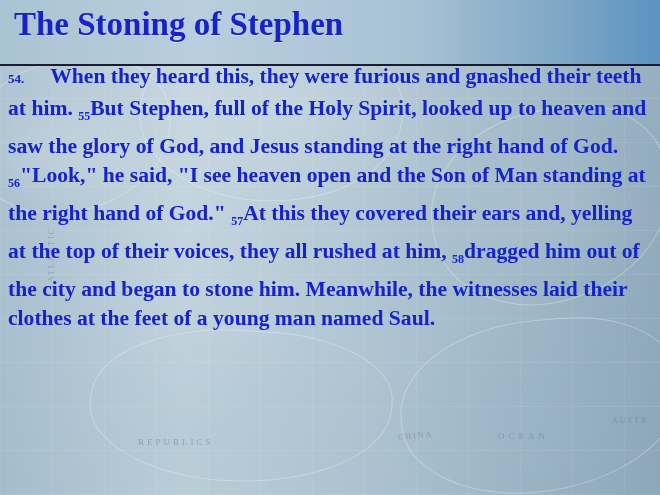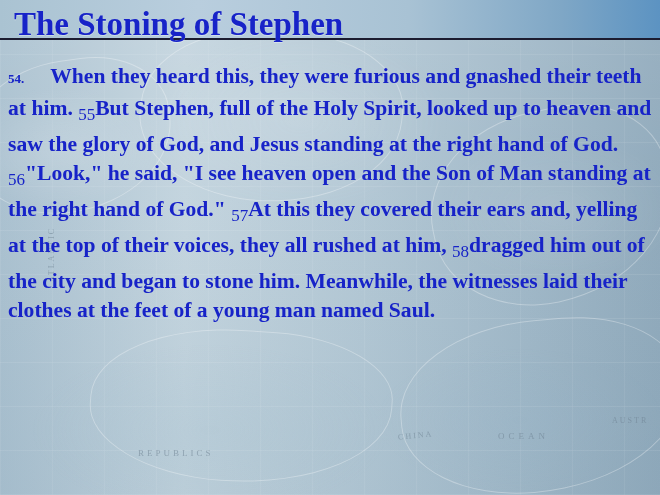--- a/index.html
+++ b/index.html
@@ -51,33 +51,33 @@
 
   .map-label {
     position: absolute;
     color: rgba(110,130,145,0.55);
     font-family: "Liberation Serif", serif;
     font-size: 9px;
     letter-spacing: 3px;
     text-transform: uppercase;
     white-space: nowrap;
   }
-  .ml1 { left: 138px; top: 448px; }
+  .ml1 { left: 138px; top: 437px; }
   .ml2 { left: 398px; top: 431px; font-size: 8px; letter-spacing: 2px; transform: rotate(-6deg); }
   .ml3 { left: 498px; top: 431px; letter-spacing: 4px; text-align: center; }
   .ml4 { left: 612px; top: 416px; font-size: 8px; letter-spacing: 2px; }
   .ml5 { left: 24px;  top: 250px; font-size: 8px; letter-spacing: 2px; transform: rotate(-90deg); }
 
   
   #title-bar {
     position: absolute;
     left: 0;
     top: 0;
     width: 660px;
-    height: 40px;
+    height: 66px;
     background: linear-gradient(90deg, #aac3d2 0%, #b9cede 30%, #a8c2d4 62%, #7fa7c6 85%, #5c93c2 100%);
     border-bottom: 2px solid #1c1c30;
     box-sizing: border-box;
   }
   #title-text {
     position: absolute;
     left: 14px;
     top: 2px;
     font-family: "Liberation Serif", serif;
     font-weight: bold;
@@ -105,23 +105,23 @@
     text-align: left;
     margin: 0;
     padding: 0 2px 0 0;
   }
   #verse-text .lead-num {
     font-size: 13px;
     vertical-align: baseline;
     margin-top: 20px;
   }
   #verse-text .vnum {
-    font-size: 17px;
+    font-size: 12px;
     vertical-align: sub;
-    font-weight: normal;
+    font-weight: bold;
     letter-spacing: 0;
   }
   #verse-text .indent {
     display: inline-block;
     width: 26px;
   }
 </style>
 </head>
 <body>
 

